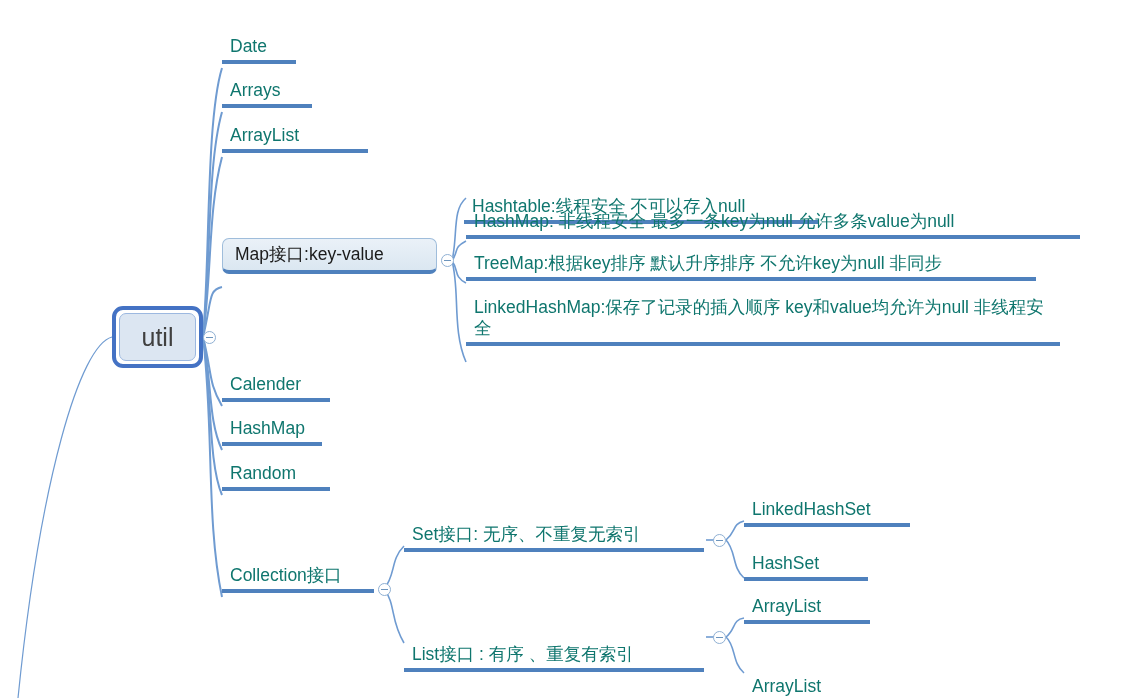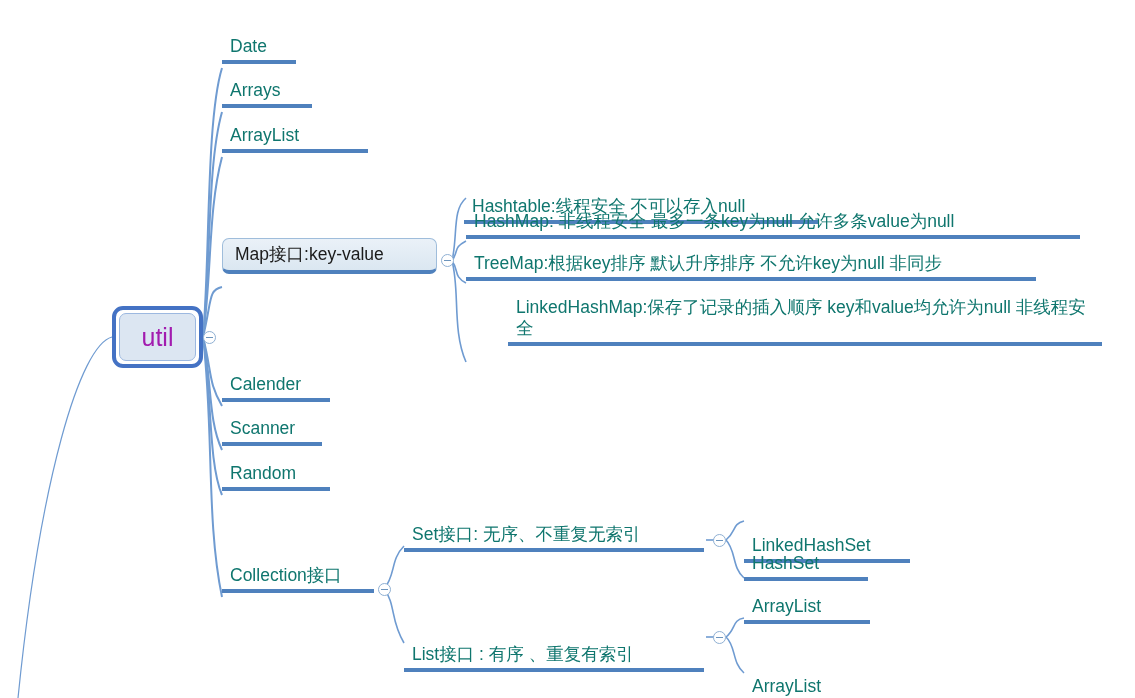--- a/index.html
+++ b/index.html
@@ -30,21 +30,20 @@
     box-sizing: border-box;
     color: #0f766e;
     font-size: 17.5px;
     line-height: 21px;
     white-space: nowrap;
     padding: 0 6px 3px 8px;
     border-bottom: 4px solid #4f81bd;
   }
   .topic.wrap {
     white-space: normal;
-    margin-left: 42px;
   }
 
   
   .root-node {
     position: absolute;
     box-sizing: border-box;
     border: 4px solid #4472c4;
     border-radius: 11px;
     background: #ffffff;
     padding: 3px;
@@ -52,21 +51,21 @@
   .root-inner {
     box-sizing: border-box;
     width: 100%;
     height: 100%;
     border: 1px solid #9cb8e0;
     border-radius: 7px;
     background: #dce6f2;
     display: flex;
     align-items: center;
     justify-content: center;
-    color: #a21caf;
+    color: #404040;
     font-size: 25px;
     line-height: 1;
   }
 
   
   .sel-node {
     position: absolute;
     box-sizing: border-box;
     border: 1px solid #9fbddb;
     border-bottom: 4px solid #4f81bd;
@@ -156,21 +155,21 @@
   <div class="sel-node" style="left:222px; top:238px; width:215px; height:36px;">
     <span>Map接口:key-value</span>
   </div>
   <div class="toggle" style="left:441px; top:254px;"></div>
 
   <div class="topic" style="left:222px; top:374px; width:108px;">
     <span>Calender</span>
   </div>
 
   <div class="topic" style="left:222px; top:418px; width:100px;">
-    <span>Scanner</span>
+    <span>HashMap</span>
   </div>
 
   <div class="topic" style="left:222px; top:463px; width:108px;">
     <span>Random</span>
   </div>
 
   <div class="topic" style="left:222px; top:565px; width:152px;">
     <span>Collection接口</span>
   </div>
   <div class="toggle" style="left:378px; top:583px;"></div>
@@ -194,21 +193,21 @@
   <div class="topic" style="left:404px; top:524px; width:300px;">
     <span>Set接口: 无序、不重复无索引</span>
   </div>
   <div class="toggle" style="left:713px; top:534px;"></div>
 
   <div class="topic" style="left:404px; top:621px; width:300px;margin-top:23px;">
     <span>List接口 : 有序 、重复有索引</span>
   </div>
   <div class="toggle" style="left:713px; top:631px;"></div>
 
-  <div class="topic" style="left:744px; top:499px; width:166px;margin-top:36px;">
+  <div class="topic" style="left:744px; top:499px; width:166px;">
     <span>LinkedHashSet</span>
   </div>
 
   <div class="topic" style="left:744px; top:553px; width:124px;">
     <span>HashSet</span>
   </div>
 
   <div class="topic" style="left:744px; top:596px; width:126px;">
     <span>ArrayList</span>
   </div>

